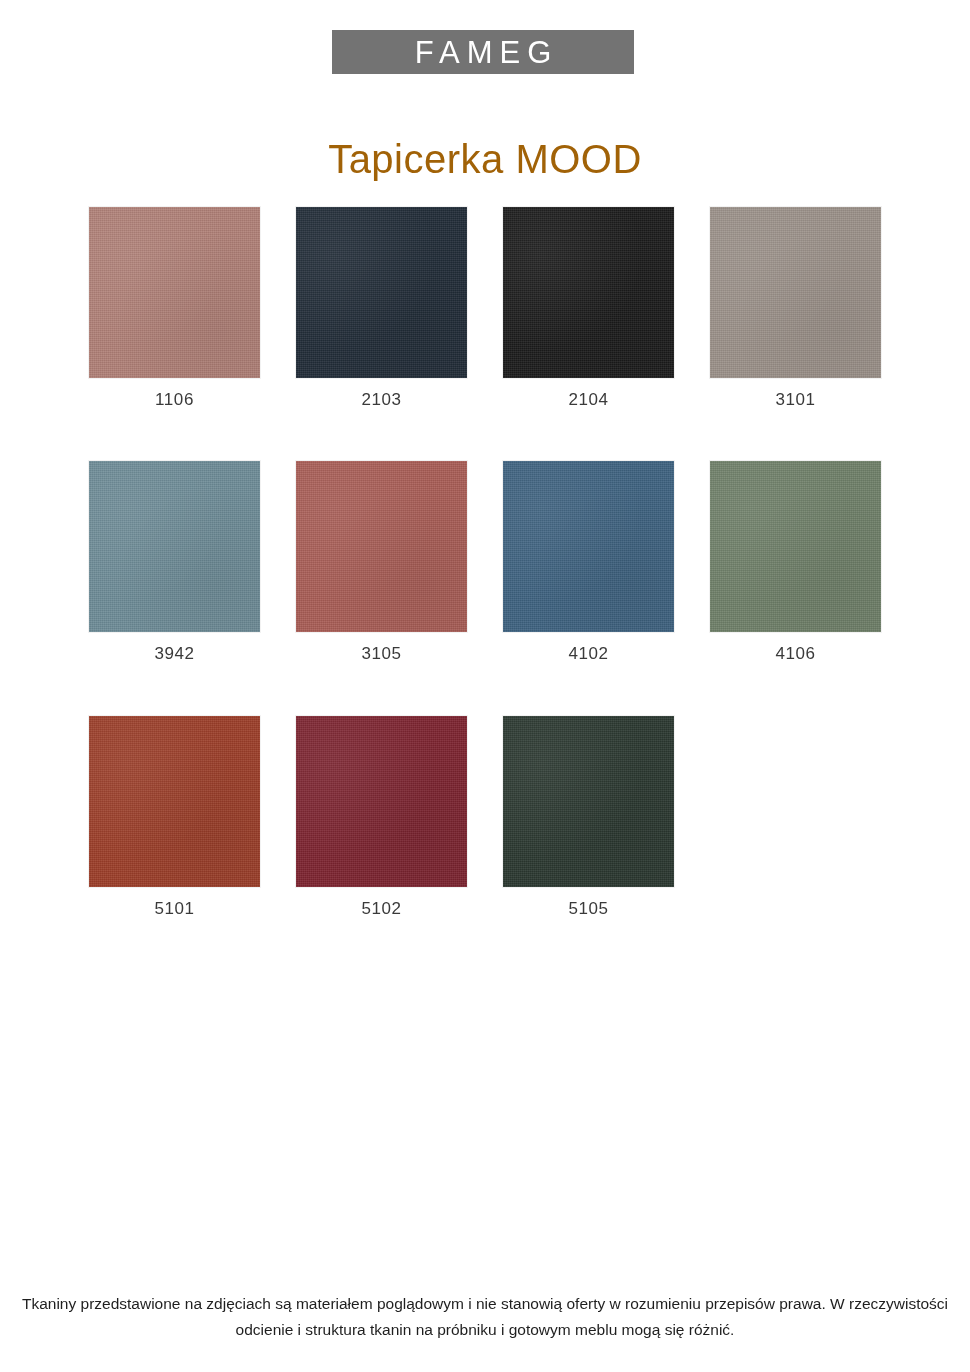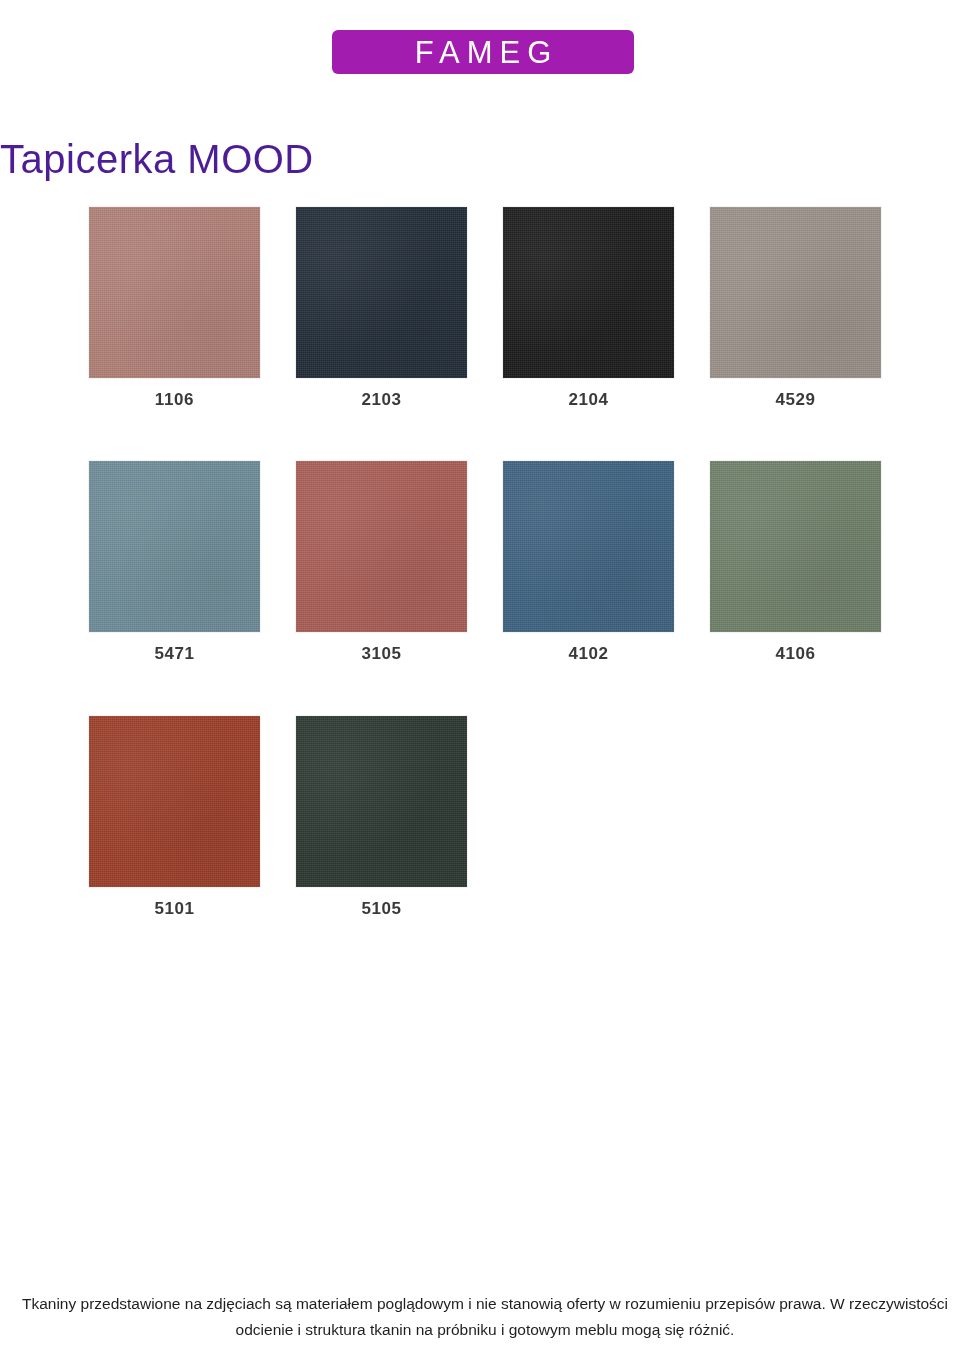--- a/index.html
+++ b/index.html
@@ -16,47 +16,46 @@
     position: relative;
   }
 
   
   .brand-bar {
     position: absolute;
     left: 332px;
     top: 30px;
     width: 302px;
     height: 44px;
-    background: #a21caf;
+    background: #737373;
     display: flex;
     align-items: center;
     justify-content: center;
-    border-radius: 6px;
   }
   .brand-wordmark {
     color: #ffffff;
     font-family: "Liberation Sans", sans-serif;
     font-size: 31px;
     font-weight: 300;
     letter-spacing: 7px;
     text-indent: 7px;
     line-height: 1;
   }
 
   .page-title {
     position: absolute;
     left: 0;
     top: 112px;
     width: 970px;
-    text-align: left;
+    text-align: center;
     font-family: "Liberation Sans", sans-serif;
     font-size: 40px;
     font-weight: 300;
     letter-spacing: 0.5px;
-    color: #4c1d95;
+    color: #a16207;
     line-height: 1;
   }
 
   
   .swatch-grid {
     position: absolute;
     left: 89px;
     top: 207px;
     width: 792px;
     display: grid;
@@ -99,21 +98,21 @@
     background-image:
       radial-gradient(ellipse at 22% 28%, rgba(255,255,255,0.05), rgba(0,0,0,0) 55%),
       radial-gradient(ellipse at 75% 72%, rgba(0,0,0,0.05), rgba(0,0,0,0) 58%);
     pointer-events: none;
   }
   .swatch-label {
     margin-top: 12px;
     text-align: center;
     font-family: "Liberation Sans", sans-serif;
     font-size: 17px;
-    font-weight: 700;
+    font-weight: 400;
     letter-spacing: 0.6px;
     color: #3a3a3a;
     line-height: 1.2;
   }
 
   
   .footer-note {
     position: absolute;
     left: 0;
     bottom: 14px;
@@ -145,41 +144,45 @@
     <div class="swatch-cell">
       <div class="swatch-chip" style="background-color: rgb(33, 44, 56);"></div>
       <div class="swatch-label">2103</div>
     </div>
     <div class="swatch-cell">
       <div class="swatch-chip" style="background-color: rgb(27, 27, 27);"></div>
       <div class="swatch-label">2104</div>
     </div>
     <div class="swatch-cell">
       <div class="swatch-chip" style="background-color: rgb(155, 145, 137);"></div>
-      <div class="swatch-label">4529</div>
+      <div class="swatch-label">3101</div>
     </div>
     <div class="swatch-cell">
       <div class="swatch-chip" style="background-color: rgb(110, 140, 151);"></div>
-      <div class="swatch-label">5471</div>
+      <div class="swatch-label">3942</div>
     </div>
     <div class="swatch-cell">
       <div class="swatch-chip" style="background-color: rgb(169, 93, 86);"></div>
       <div class="swatch-label">3105</div>
     </div>
     <div class="swatch-cell">
       <div class="swatch-chip" style="background-color: rgb(62, 98, 128);"></div>
       <div class="swatch-label">4102</div>
     </div>
     <div class="swatch-cell">
       <div class="swatch-chip" style="background-color: rgb(111, 128, 105);"></div>
       <div class="swatch-label">4106</div>
     </div>
     <div class="swatch-cell">
       <div class="swatch-chip" style="background-color: rgb(156, 62, 41);"></div>
       <div class="swatch-label">5101</div>
     </div>
     <div class="swatch-cell">
+      <div class="swatch-chip" style="background-color: rgb(125, 36, 48);"></div>
+      <div class="swatch-label">5102</div>
+    </div>
+    <div class="swatch-cell">
       <div class="swatch-chip" style="background-color: rgb(43, 56, 48);"></div>
       <div class="swatch-label">5105</div>
     </div>
   </div>
 
 <p class="footer-note">Tkaniny przedstawione na zdjęciach są materiałem poglądowym i nie stanowią oferty w rozumieniu przepisów prawa. W rzeczywistości odcienie i struktura tkanin na próbniku i gotowym meblu mogą się różnić.</p>
 
 </body></html>

